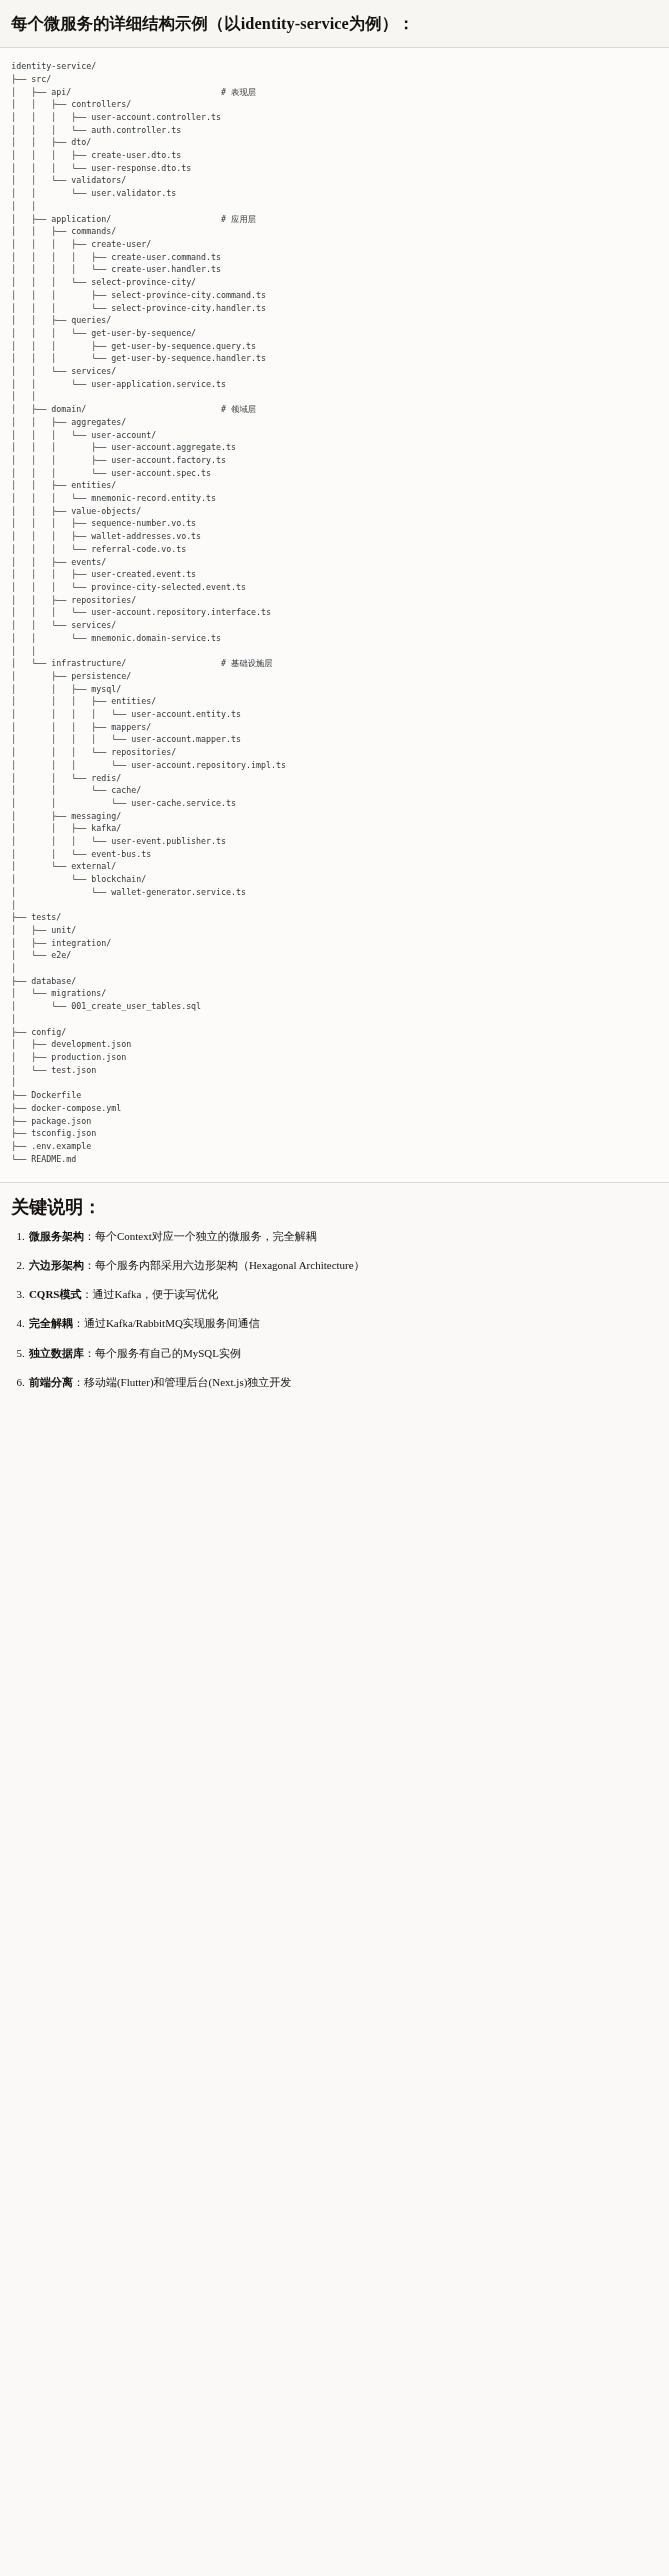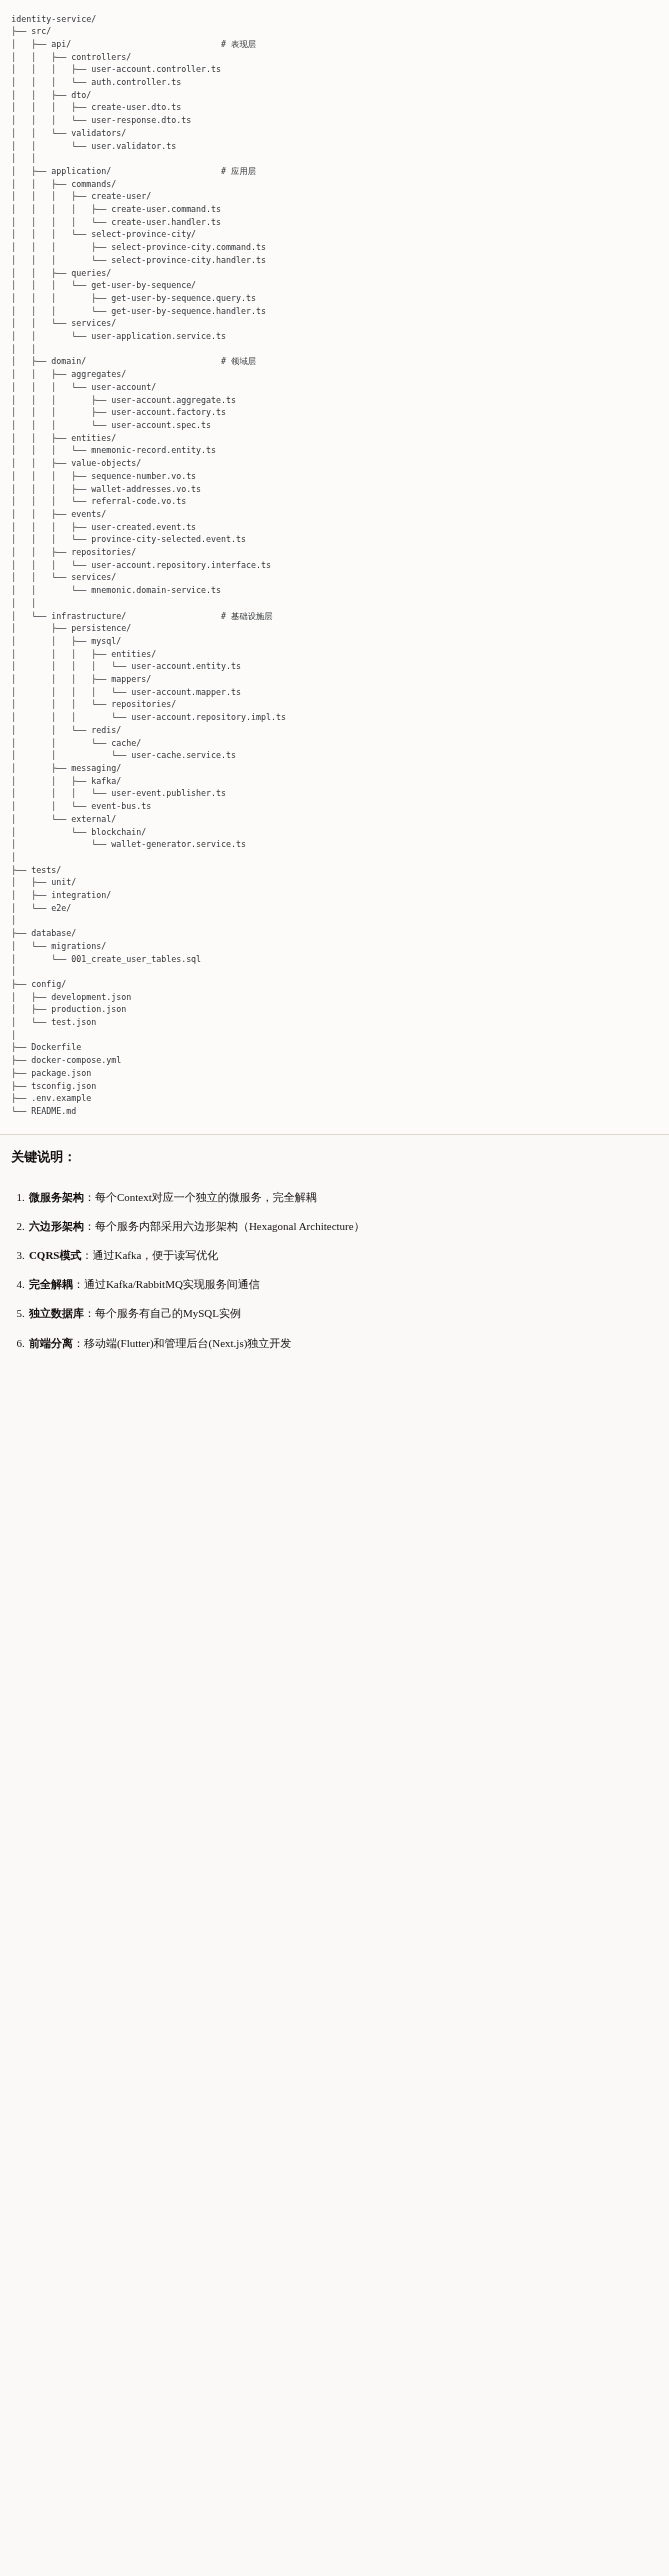--- a/index.html
+++ b/index.html
@@ -53,23 +53,23 @@
   }
 
   
   .notes-block {
     background: #faf9f7;
     border-top: 0.6px solid #dcd9d3;
     padding: 13.8px 11.3px 16.3px 11.3px;
   }
   .notes-title {
     font-weight: bold;
-    font-size: 13px;
+    font-size: 18px;
     line-height: 1.3;
-    margin: 0 0 24px 0;
+    margin: 0 0 9px 0;
     color: #14110f;
   }
   ol.notes-list {
     margin: 0 0 0 0;
     padding: 0 0 0 16.3px;
     list-style: decimal;
     font-size: 11px;
     line-height: 1.4;
   }
   ol.notes-list > li {
@@ -87,20 +87,23 @@
     font-size: 11px;
     line-height: 1.45;
     color: #14110f;
   }
 </style>
 </head>
 <body>
 
 <div class="page">
 
+  <div class="header">
+    <h1 class="header-title">每个微服务的详细结构示例（以identity-service为例）：</h1>
+  </div>
 
   <div class="tree-block">
     <pre class="tree">identity-service/
 ├── src/
 │   ├── api/                              # 表现层
 │   │   ├── controllers/
 │   │   │   ├── user-account.controller.ts
 │   │   │   └── auth.controller.ts
 │   │   ├── dto/
 │   │   │   ├── create-user.dto.ts

